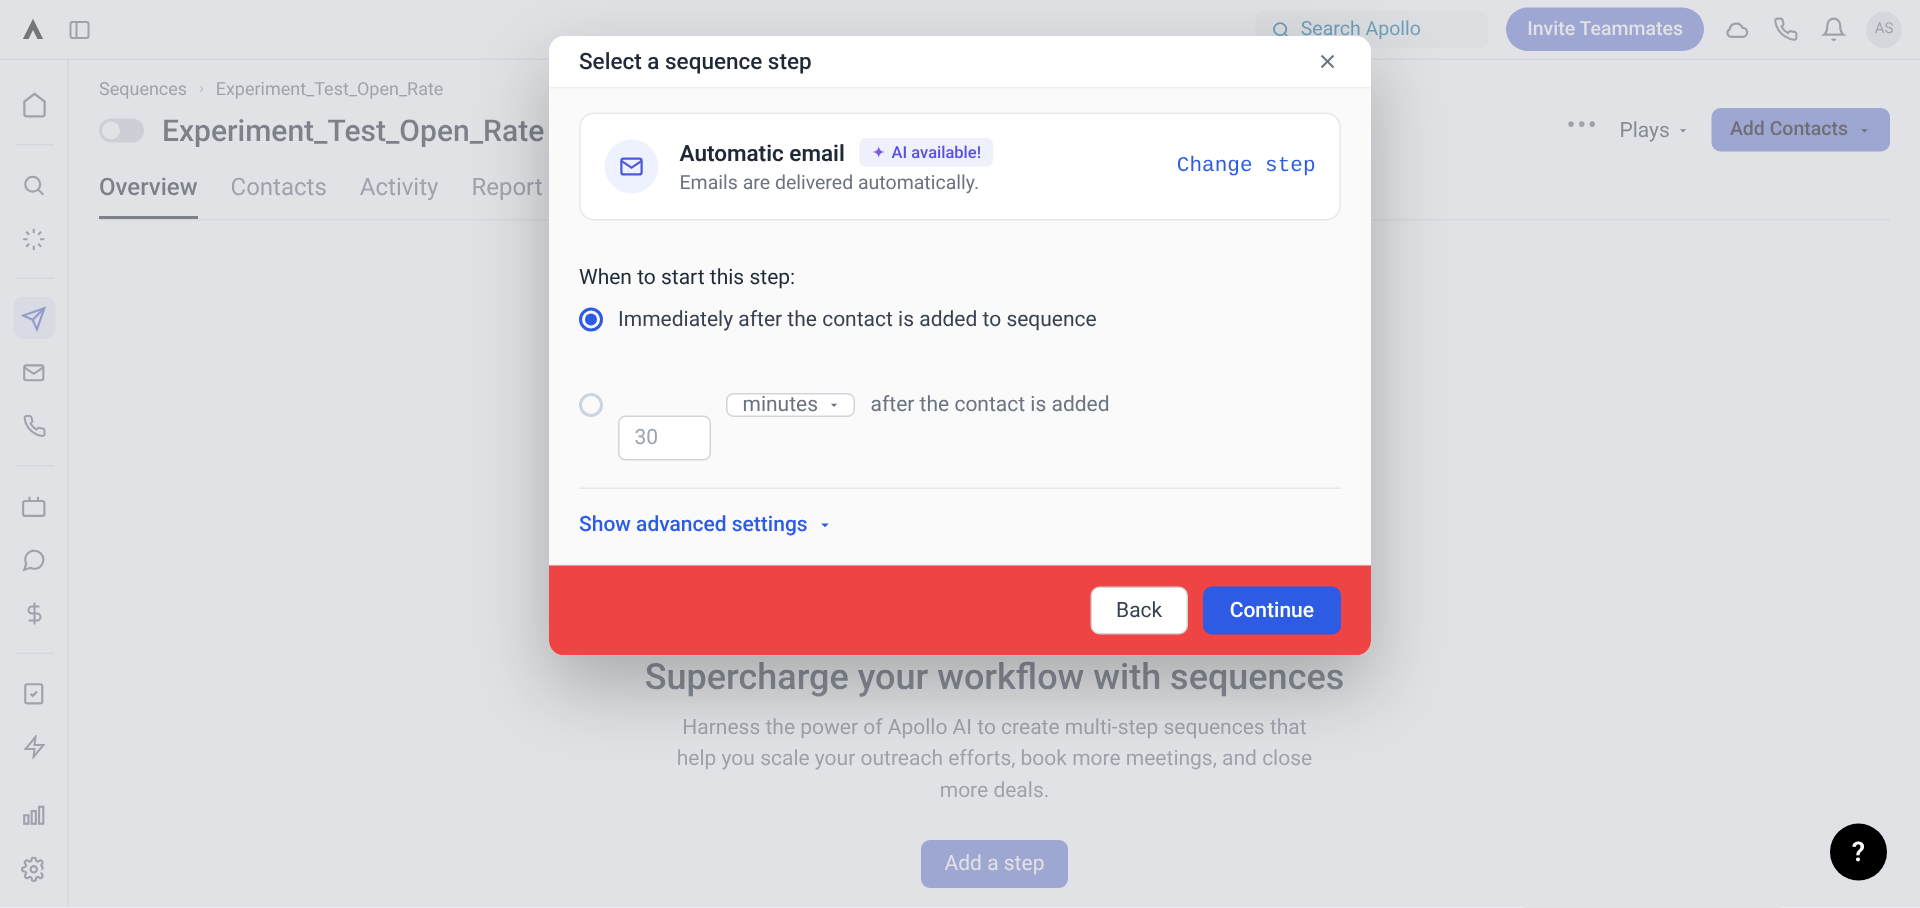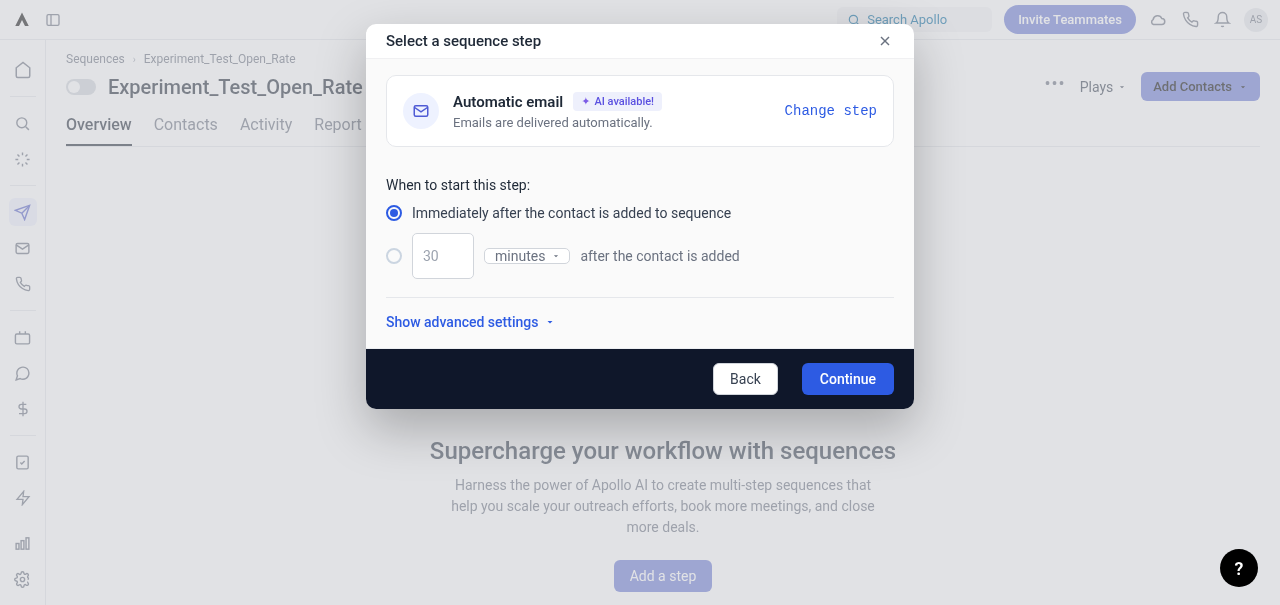--- a/index.html
+++ b/index.html
@@ -61,26 +61,26 @@
   .ai-badge { background:#eef0fc; color:#5a50e0; font-size:11px; font-weight:500; padding:3px 8px; border-radius:4px; display:flex; align-items:center; gap:4px; }
   .ai-badge .spark { color:#7c5ce6; }
   .step-sub { font-size:13px; color:#6b7280; margin-top:4px; }
   .change-step { margin-left:auto; color:#2d5be3; font-size:14px; font-weight:500;font-family:Liberation Mono, monospace; }
   .when-label { font-size:14px; font-weight:400; color:#1f2937; margin-top:30px; }
   .radio-row { display:flex; align-items:center; gap:10px; margin-top:12px; font-size:14px; color:#374151; }
   .radio { width:16px; height:16px; border-radius:50%; border:2px solid #2d5be3; display:flex; align-items:center; justify-content:center; flex-shrink:0; }
   .radio.checked::after { content:""; width:8px; height:8px; border-radius:50%; background:#2d5be3; }
   .radio.unchecked { border-color:#cbd5e1; }
   .delay-row { display:flex; align-items:center; gap:10px; margin-top:12px; font-size:14px; color:#6b7280; }
-  .num-input { width:62px; height:46px; border:1px solid #d1d5db; border-radius:5px; padding:0 10px; font-size:14px; color:#9ca3af; background:#fff; }
+  .num-input { width:62px; height:30px; border:1px solid #d1d5db; border-radius:5px; padding:0 10px; font-size:14px; color:#9ca3af; background:#fff;margin-top:44px; }
   .unit-select { height:16px; border:1px solid #d1d5db; border-radius:5px; padding:0 24px 0 10px; font-size:14px; color:#6b7280; background:#fff; display:flex; align-items:center; gap:8px; position:relative; }
   .unit-select .caret { position:absolute; right:8px; }
   .body-divider { height:1px; background:#e5e7eb; margin-top:18px; }
   .advanced { display:flex; align-items:center; gap:6px; color:#2d5be3; font-size:14px; font-weight:500; margin-top:16px; }
-  .modal-footer { border-top:1px solid #eceef1; padding:14px 20px; display:flex; justify-content:flex-end; gap:24px; background:#0f172a; }
+  .modal-footer { border-top:1px solid #eceef1; padding:14px 20px; display:flex; justify-content:flex-end; gap:10px; background:#ef4444; }
   .btn-back { border:1px solid #d1d5db; background:#fff; color:#374151; font-size:14px; padding:7px 16px; border-radius:6px; }
   .btn-continue { border:none; background:#2d5be3; color:#fff; font-size:14px; font-weight:500; padding:8px 18px; border-radius:6px; }
 
   .help-fab { position:absolute; right:22px; bottom:18px; width:38px; height:38px; border-radius:50%; background:#000; color:#fff; display:flex; align-items:center; justify-content:center; font-size:18px; font-weight:600; z-index:20;}
   svg { display:block; }
 </style>
 </head>
 <body>
 
 <div class="topbar">

